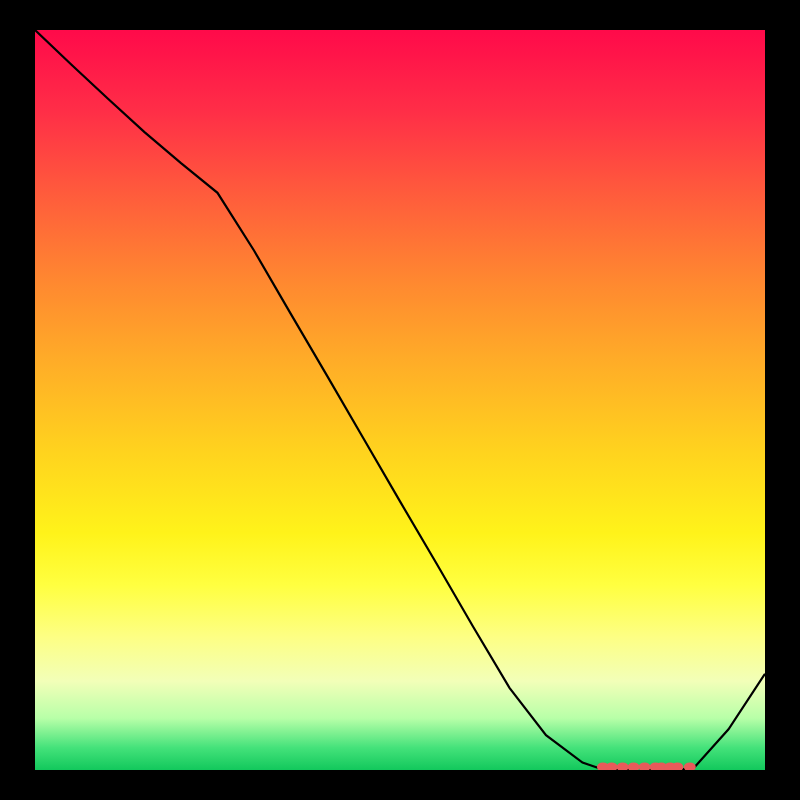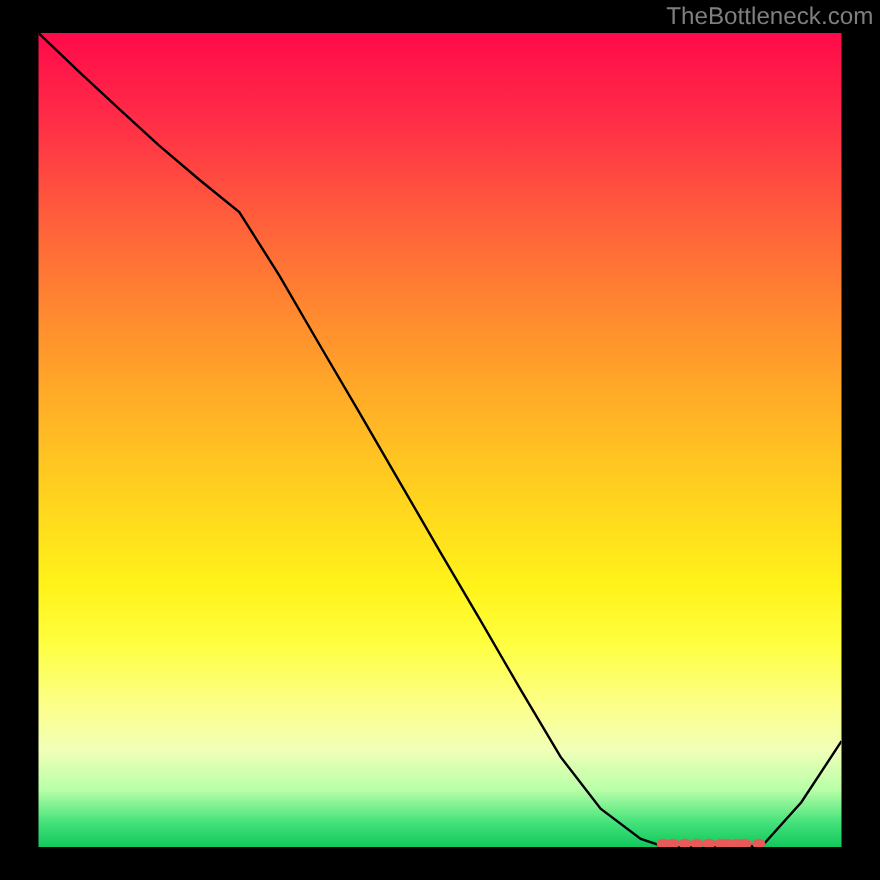--- a/index.html
+++ b/index.html
@@ -57,21 +57,20 @@
   svg.lines {
     position: absolute;
     inset: 0;
   }
 </style>
 </head>
 <body>
 
 <div class="frame">
 
-  <div class="attribution">TheBottleneck.com</div>
 
   <div class="plot">
     <div class="gradient"></div>
     <svg class="lines" viewBox="0 0 730 740" preserveAspectRatio="none">
       <g>
         <path fill="none" stroke="#000" stroke-width="2.2" d="M0.00 0.00 L36.50 34.78 L73.00 68.82 L109.50 102.12 L146.00 133.20 L182.50 162.80 L219.00 220.52 L255.50 283.42 L292.00 345.58 L328.50 408.48 L365.00 471.38 L401.50 533.54 L438.00 596.44 L474.50 657.86 L511.00 705.22 L547.50 732.60 L569.40 740.00 L584.00 740.00 L602.25 737.78 L620.50 740.00 L638.75 737.78 L657.00 740.00 L693.50 699.30 L730.00 643.80"></path>
       </g>
       <g>
           <ellipse cx="567.94" cy="737.04" rx="6" ry="4.5" fill="#e85a5a"></ellipse>
           <ellipse cx="576.70" cy="737.04" rx="6" ry="4.5" fill="#e85a5a"></ellipse>

